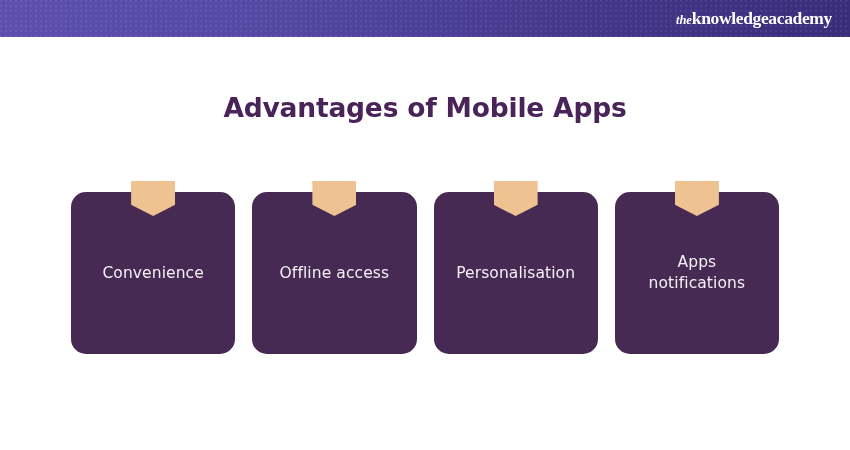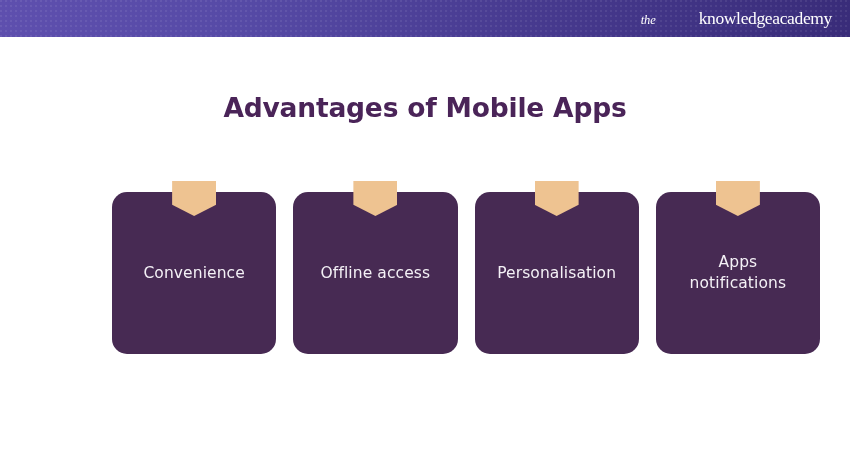--- a/index.html
+++ b/index.html
@@ -40,26 +40,26 @@
     transform: translateY(-50%);
     color: #ffffff;
     white-space: nowrap;
     line-height: 1;
     font-family: "Liberation Serif", serif;
   }
   .brand .brand-the {
     font-style: italic;
     font-size: 12.5px;
     letter-spacing: -0.1px;
+    font-weight: bold;
   }
   .brand .brand-main {
-    font-weight: normal;
+    font-weight: bold;
     font-size: 17.5px;
     letter-spacing: -0.35px;
-    margin-left: 43px;
   }
 
   
   .title {
     position: absolute;
     top: 92px;
     left: 0;
     width: 850px;
     text-align: center;
     color: #4a2458;
@@ -72,21 +72,20 @@
   
   .cards {
     position: absolute;
     top: 192px;
     left: 71px;
     width: 708px;
     height: 162px;
     display: flex;
     flex-direction: row;
     gap: 17px;
-    margin-left: 41px;
   }
   .card {
     position: relative;
     flex: 1 1 0;
     height: 162px;
     background: #472a53;
     border-radius: 15px;
     display: flex;
     align-items: center;
     justify-content: center;

